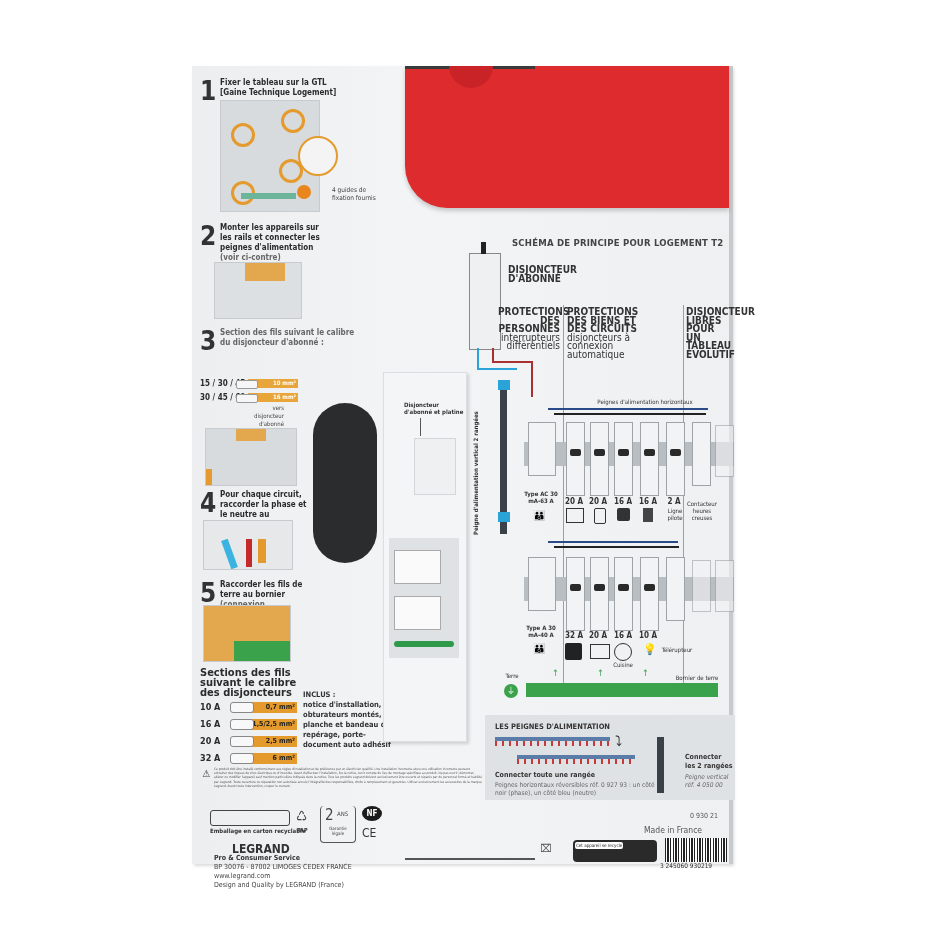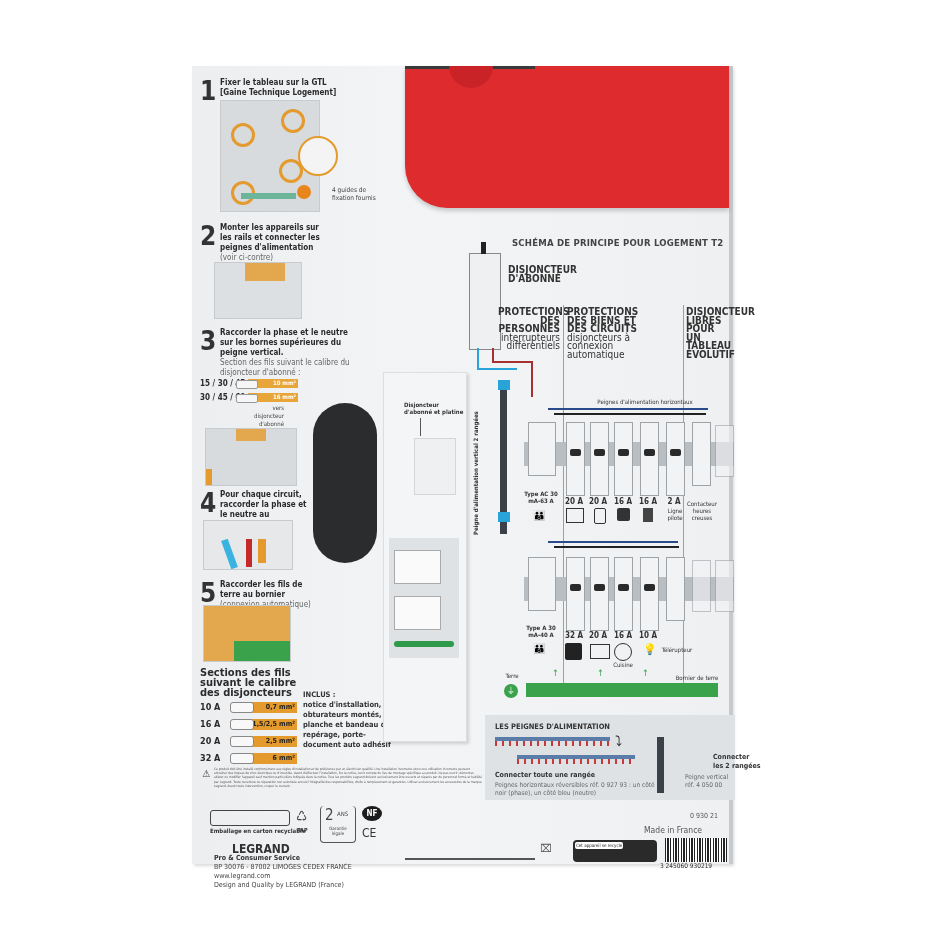--- a/index.html
+++ b/index.html
@@ -12,21 +12,21 @@
   .red-flap { position:absolute; left:405px; top:66px; width:324px; height:142px; background:#dd2b2e;
               border-bottom-left-radius:42px; box-shadow:0 3px 4px rgba(0,0,0,0.18); }
   .red-flap .notch { position:absolute; left:44px; top:0; width:44px; height:22px; background:#c92327;
               border-bottom-left-radius:22px; border-bottom-right-radius:22px; }
   .red-flap .topline { position:absolute; left:0; top:0; width:130px; height:3px; background:#3a3a3a; }
   .dark-window { position:absolute; left:313px; top:403px; width:64px; height:160px; background:#2a2c2e;
                  border-radius:32px; }
   .step { position:absolute; left:200px; }
   .step .num { position:absolute; left:0; top:0; font-size:26px; font-weight:bold; color:#333; line-height:26px; }
   .step .txt { position:absolute; left:20px; top:0; font-size:8px; line-height:10px; font-weight:bold; width:160px; }
-  .step .txt .light { font-weight:normal; color:#666; }
+  .step .txt .light { font-weight:bold; color:#666; }
   .illus { position:absolute; background:#d8dbde; border:1px solid #c8cbce; }
   .illus .o { position:absolute; width:18px; height:18px; border:3px solid #e49a2c; border-radius:50%; }
   .wire-table { position:absolute; left:200px; }
   .wire-row { position:relative; height:14px; font-size:8px; font-weight:bold; }
   .wire-row .a { position:absolute; left:0; top:2px; }
   .wire-row .bar { position:absolute; left:48px; top:2px; width:48px; height:9px; background:#e8a53a; color:#fff; font-size:6px; text-align:right; padding-right:2px; }
   .wire-row .cable { position:absolute; left:36px; top:3px; width:20px; height:7px; border:1px solid #999; background:#f6f6f6; border-radius:2px; }
   .sec-table { position:absolute; left:200px; top:668px; width:100px; }
   .sec-title { font-size:11px; font-weight:bold; line-height:10px; }
   .sec-row { position:relative; height:17px; }
@@ -108,21 +108,20 @@
     <div class="light">(voir ci-contre)</div>
   </div>
 </div>
 <div class="illus" style="left:214px;top:262px;width:86px;height:55px;background:#dde0e3;">
   <div style="position:absolute;left:30px;top:0;width:40px;height:18px;background:#e3a84e;"></div>
 </div>
 
 <div class="step" style="top:328px;">
   <div class="num">3</div>
   <div class="txt" style="width:135px;">
-    <div>Raccorder la phase et le neutre sur les bornes supérieures du peigne vertical.</div>
     <div class="light">Section des fils suivant le calibre du disjoncteur d'abonné :</div>
   </div>
 </div>
 <div class="wire-table" style="top:377px;">
   <div class="wire-row" style="width:100px;">
     <span class="a">15 / 30 / 45 A</span>
     <span class="bar">10 mm²</span>
     <span class="cable"></span>
   </div>
   <div class="wire-row" style="width:100px;">
@@ -335,22 +334,22 @@
   <div class="comb" style="left:10px;top:22px;width:115px;">
       <div class="teeth"></div>
     </div>
   <div class="comb" style="left:32px;top:40px;width:118px;">
       <div class="teeth"></div>
     </div>
   <div style="position:absolute;left:130px;top:18px;font-size:14px;color:#222;">⤵</div>
   <div class="vcomb"></div>
   <div class="c1">Connecter toute une rangée</div>
   <div class="c2">Peignes horizontaux réversibles réf. 0 927 93 : un côté noir (phase), un côté bleu (neutre)</div>
-  <div class="c3" style="width:48px;margin-left:28px;">Connecter les 2 rangées</div>
-  <div class="c4" style="width:48px;">Peigne vertical réf. 4 050 00</div>
+  <div class="c3" style="width:48px;">Connecter les 2 rangées</div>
+  <div class="c4" style="width:48px;font-style:italic;">Peigne vertical réf. 4 050 00</div>
 </div>
 
 <div style="position:absolute;left:690px;top:812px;font-size:7px;color:#555;">0 930 21</div>
 <div class="made">Made in France</div>
 <div class="barcode"></div>
 <div class="barcode-num">3 245060 930219</div>
 <div style="position:absolute;left:540px;top:842px;font-size:11px;color:#555;">⌧</div>
 <div class="triman">
   <span class="w">Cet appareil se recycle</span>
 </div>

